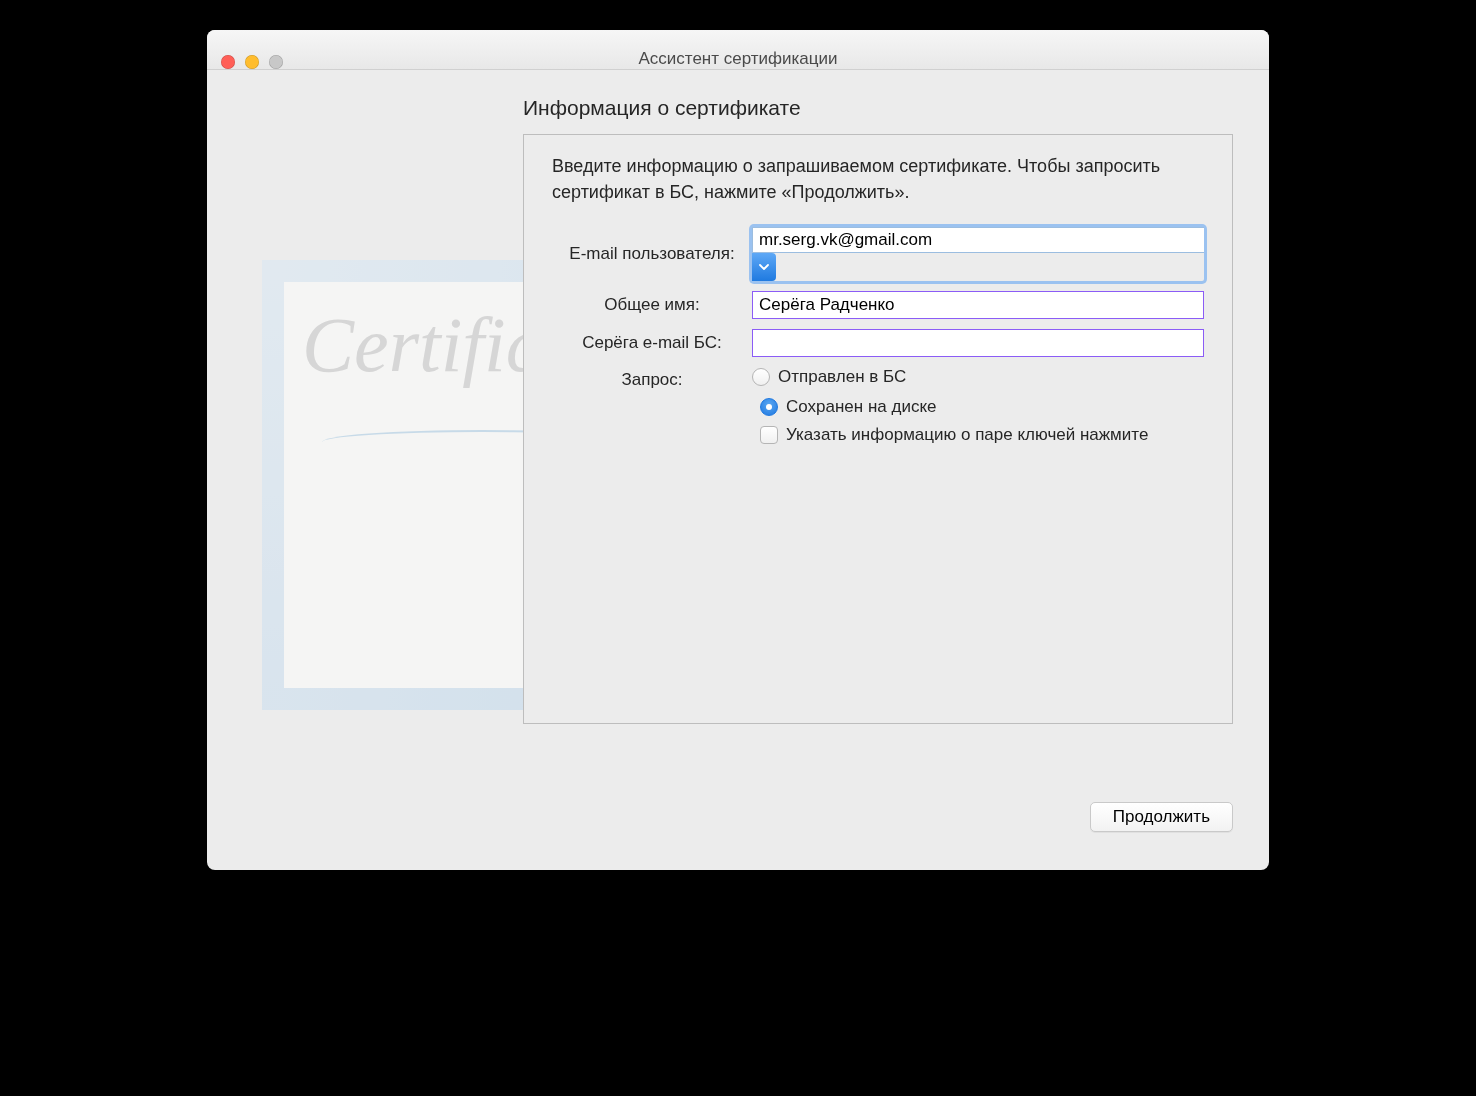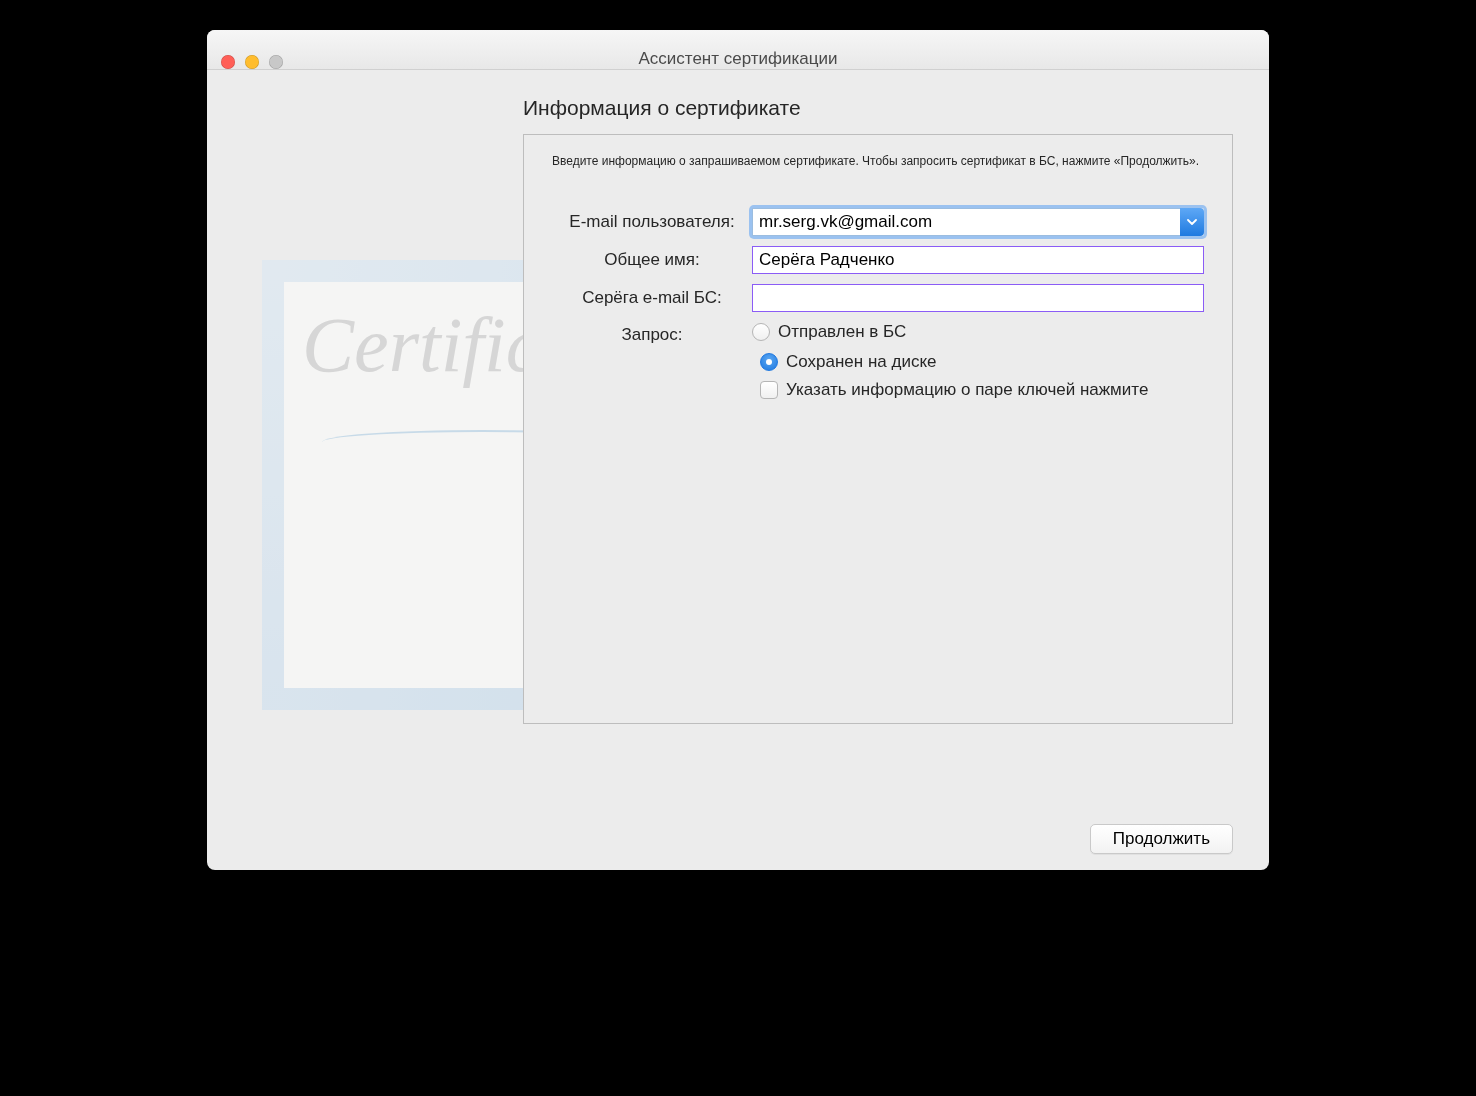--- a/index.html
+++ b/index.html
@@ -118,23 +118,23 @@
       width: 150px;
       height: 150px;
     }
     .cert-seal svg { width: 100%; height: 100%; }
     .panel-inner {
       position: relative;
       padding: 18px 28px;
       background: #ececec;
     }
     .instruction {
-      font-size: 12px;
+      font-size: 18px;
       line-height: 1.45;
-      margin-bottom: 38px;
+      margin-bottom: 22px;
     }
     .form-row {
       display: flex;
       align-items: center;
       margin-bottom: 10px;
     }
     .form-label {
       flex: 0 0 200px;
       text-align: center;
       padding-right: 0;
@@ -151,20 +151,21 @@
       padding: 2px 6px;
       font-size: 17px;
       font-family: inherit;
       outline: none;
     }
     .combo-wrap {
       display: flex;
       width: 100%;
       box-shadow: 0 0 0 3px #9bc2f0;
       border-radius: 2px;
+      flex-direction: column;
     }
     .combo-input {
       flex: 1;
       height: 28px;
       border: 1px solid #9bbde0;
       border-right: none;
       background: #fff;
       padding: 2px 6px;
       font-size: 17px;
       font-family: inherit;
@@ -222,21 +223,21 @@
       border: 1px solid #b5b5b5;
       background: linear-gradient(#fff, #f0f0f0);
       margin-right: 8px;
       cursor: pointer;
     }
     .checkbox-row { margin-left: 208px; margin-top: 8px; }
     .option-label { font-size: 17px; cursor: pointer; }
     .footer {
       position: absolute;
       right: 36px;
-      bottom: 16px;
+      bottom: 38px;
     }
     .btn {
       height: 30px;
       padding: 0 22px;
       font-size: 17px;
       font-family: inherit;
       background: linear-gradient(#ffffff, #f2f2f2);
       border: 1px solid #c9c9c9;
       border-radius: 5px;
       cursor: pointer;

